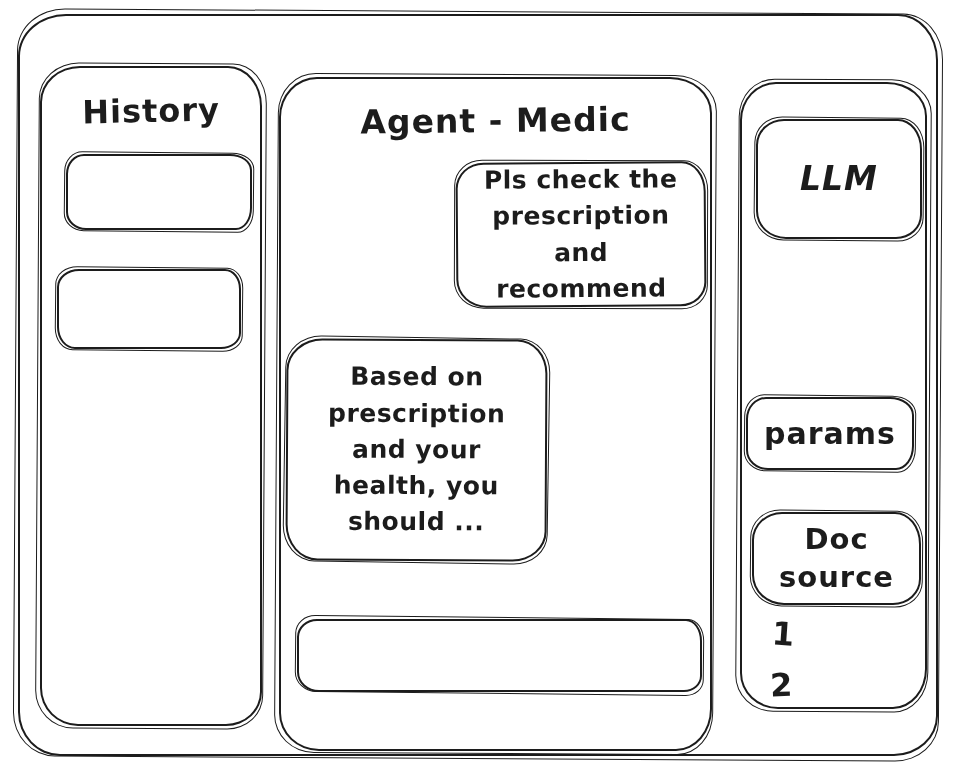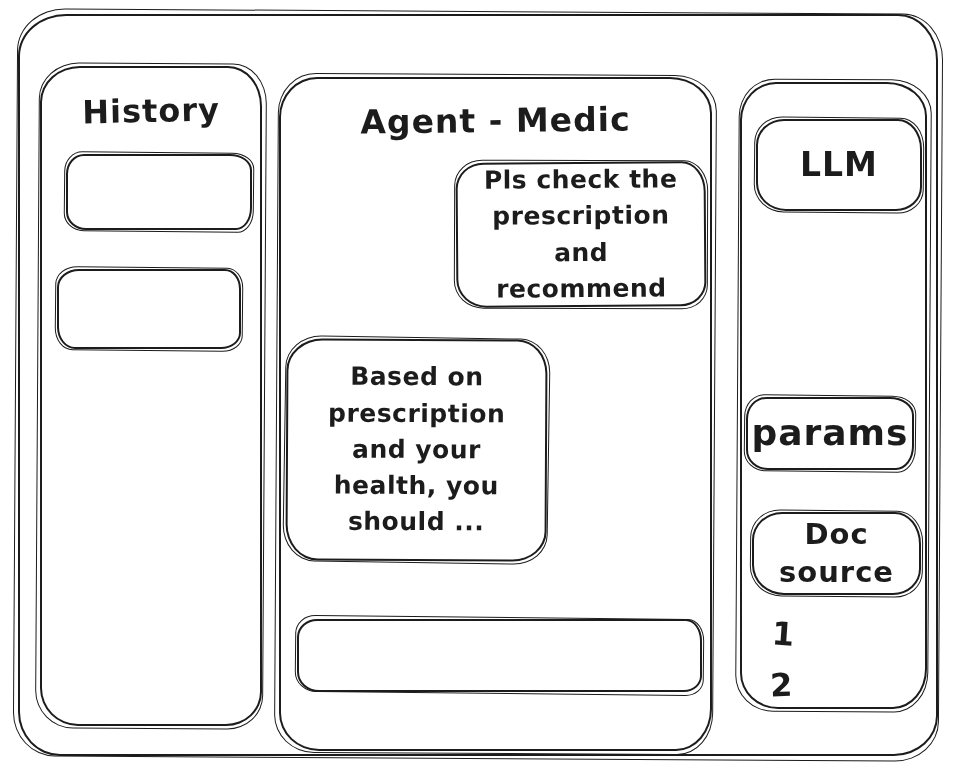--- a/index.html
+++ b/index.html
@@ -104,36 +104,36 @@
     position:absolute;
     background:#fff;
     border:2.6px solid #1c1c1c;
     font-family:inherit; color:#1c1c1c;
     font-weight:bold; letter-spacing:1px;
     cursor:pointer;
     display:flex; align-items:center; justify-content:center;
     text-align:center; line-height:1.3;
   }
   .tool-btn.llm {
-    left:14px; top:35px; width:166px; height:92px;
-    font-size:33px; 
+    left:14px; top:35px; width:166px; height:120px;
+    font-size:33px; font-style:italic;
     border-radius:28px 24px 26px 30px / 26px 30px 24px 28px;
   }
   .tool-btn.ocr {
     left:14px; top:148px; width:166px; height:90px;
     font-size:32px;
     border-radius:26px 30px 24px 28px / 28px 26px 30px 24px;
   }
   .tool-btn.params {
     left:4px; top:313px; width:168px; height:73px;
-    font-size:36px;
+    font-size:30px;
     border-radius:20px 24px 18px 22px / 22px 18px 24px 20px;
   }
   .tool-btn.doc {
-    left:10px; top:428px; width:169px; height:83px;
+    left:10px; top:428px; width:169px; height:93px;
     font-size:29px; padding:12px 24px;
     border-radius:30px 26px 28px 32px / 28px 32px 26px 30px;
   }
   .doc-num {
     position:absolute;
     font-size:32px; font-weight:bold;
     cursor:pointer;
   }
   .doc-num.one { left:30px; top:531px; transform:rotate(4deg); }
   .doc-num.two { left:28px; top:582px; transform:rotate(-2deg); }

